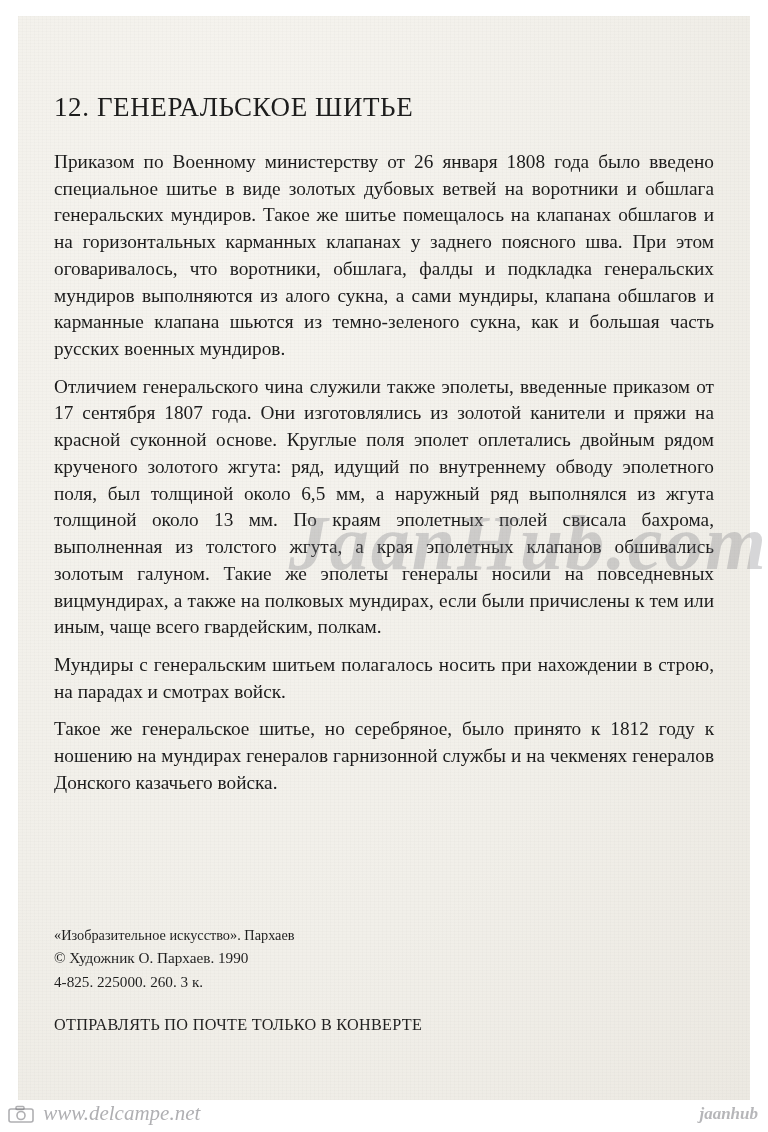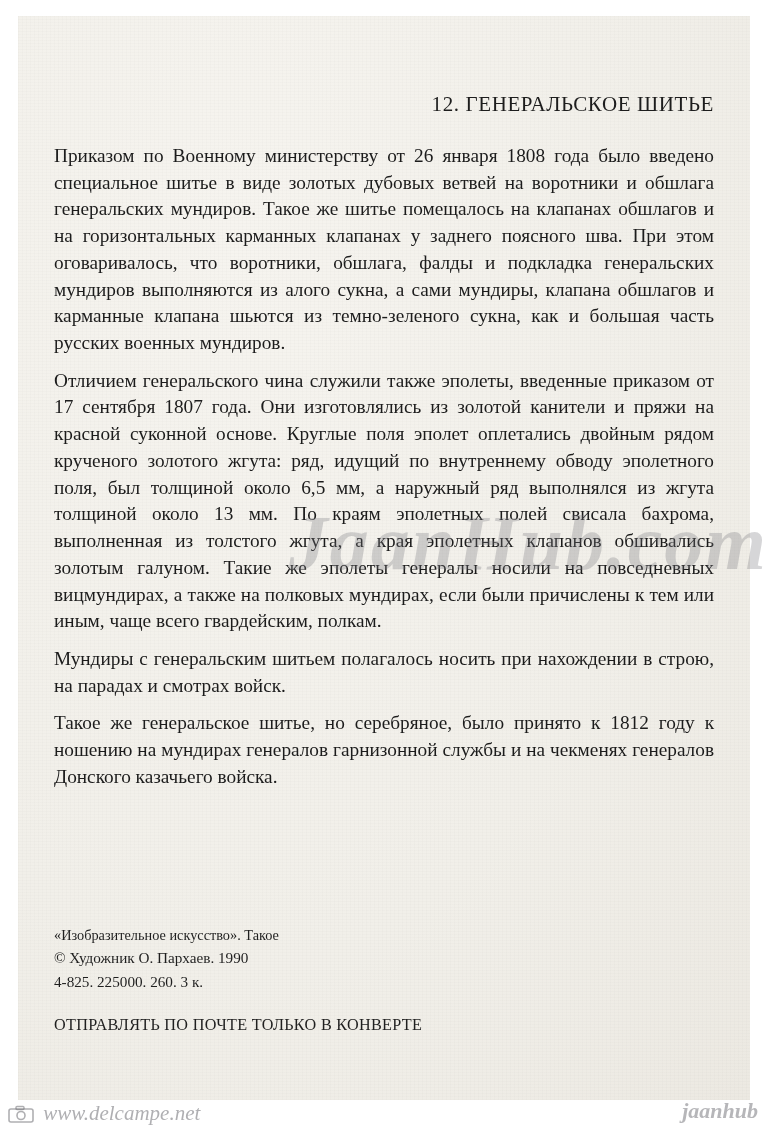--- a/index.html
+++ b/index.html
@@ -33,26 +33,25 @@
       radial-gradient(ellipse at 30% 20%, #f6f4ef 0%, #f1efe9 60%, #ece9e2 100%);
     pointer-events: none;
   }
   .content {
     position: absolute;
     left: 36px;
     top: 76px;
     width: 660px;
   }
   .doc-title {
-    font-size: 21px;
+    font-size: 27px;
     letter-spacing: 0.6px;
     color: #1d1d1d;
     margin: 0 0 26px 0;
     font-weight: normal;
-    text-align: right;
   }
   .para {
     font-size: 19.3px;
     line-height: 1.385;
     color: #1c1c1c;
     text-align: justify;
     margin: 0;
     hyphens: manual;
   }
   .para + .para {
@@ -110,21 +109,21 @@
     font-size: 21px;
     font-style: italic;
     font-weight: normal;
     color: rgba(110,110,115,0.55);
     white-space: nowrap;
   }
   .wm-bottom .wm-right {
     position: absolute;
     right: 10px;
     bottom: 4px;
-    font-size: 22px;
+    font-size: 17px;
     font-style: italic;
     font-weight: bold;
     color: rgba(110,110,115,0.5);
     white-space: nowrap;
   }
   .wm-cam {
     display: inline-block;
     width: 26px;
     height: 18px;
     vertical-align: -3px;
@@ -140,21 +139,21 @@
 
   <div class="content">
     <h1 class="doc-title">12.  ГЕНЕРАЛЬСКОЕ ШИТЬЕ</h1>
     <p class="para">Приказом по Военному министерству от 26 января 1808 года было введено специальное шитье в виде золотых дубовых ветвей на воротники и обшлага генеральских мундиров. Такое же шитье помещалось на клапанах обшлагов и на горизонтальных карман­ных клапанах у заднего поясного шва. При этом оговаривалось, что воротники, обшлага, фалды и подкладка генеральских мунди­ров выполняются из алого сукна, а сами мундиры, клапана обшлагов и карманные клапана шьются из темно-зеленого сукна, как и большая часть русских военных мундиров.</p>
     <p class="para">Отличием генеральского чина служили также эполеты, введен­ные приказом от 17 сентября 1807 года. Они изготовлялись из золотой канители и пряжи на красной суконной основе. Круглые поля эполет оплетались двойным рядом крученого золотого жгу­та: ряд, идущий по внутреннему обводу эполетного поля, был толщиной около 6,5 мм, а наружный ряд выполнялся из жгута толщиной около 13 мм. По краям эполетных полей свисала бахрома, выполненная из толстого жгута, а края эполетных кла­панов обшивались золотым галуном. Такие же эполеты генералы носили на повседневных вицмундирах, а также на полковых мун­дирах, если были причислены к тем или иным, чаще всего гвар­дейским, полкам.</p>
     <p class="para">Мундиры с генеральским шитьем полагалось носить при нахо­ждении в строю, на парадах и смотрах войск.</p>
     <p class="para">Такое же генеральское шитье, но серебряное, было принято к 1812 году к ношению на мундирах генералов гарнизонной службы и на чекменях генералов Донского казачьего войска.</p>
   </div>
 
   <div class="imprint">
-    <div class="imprint-line small">«Изобразительное искусство». Такое</div>
+    <div class="imprint-line small">«Изобразительное искусство». Пархаев</div>
     <div class="imprint-line">© Художник О. Пархаев. 1990</div>
     <div class="imprint-line">4-825. 225000. 260. 3 к.</div>
     <div class="imprint-line caps">ОТПРАВЛЯТЬ ПО ПОЧТЕ ТОЛЬКО В КОНВЕРТЕ</div>
   </div>
 </div>
 
 <div class="wm-main">JaanHub.com</div>
 
 <div class="wm-bottom">
   <div class="wm-left">

